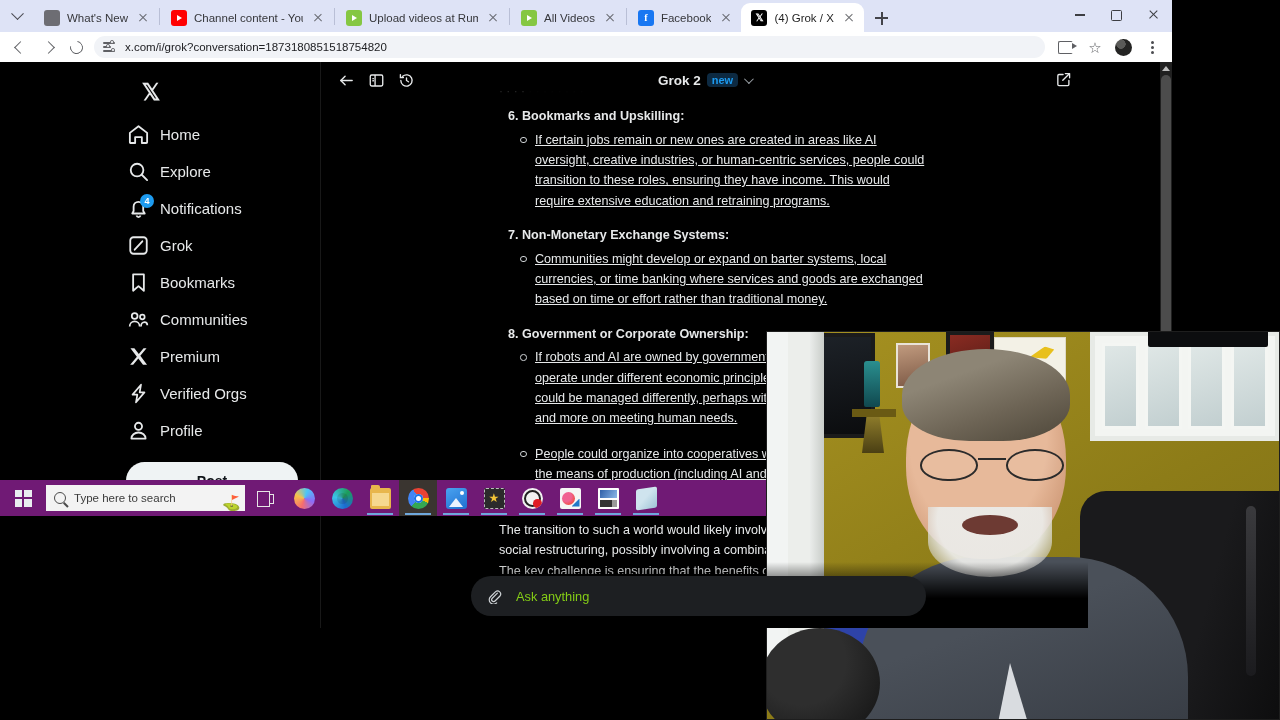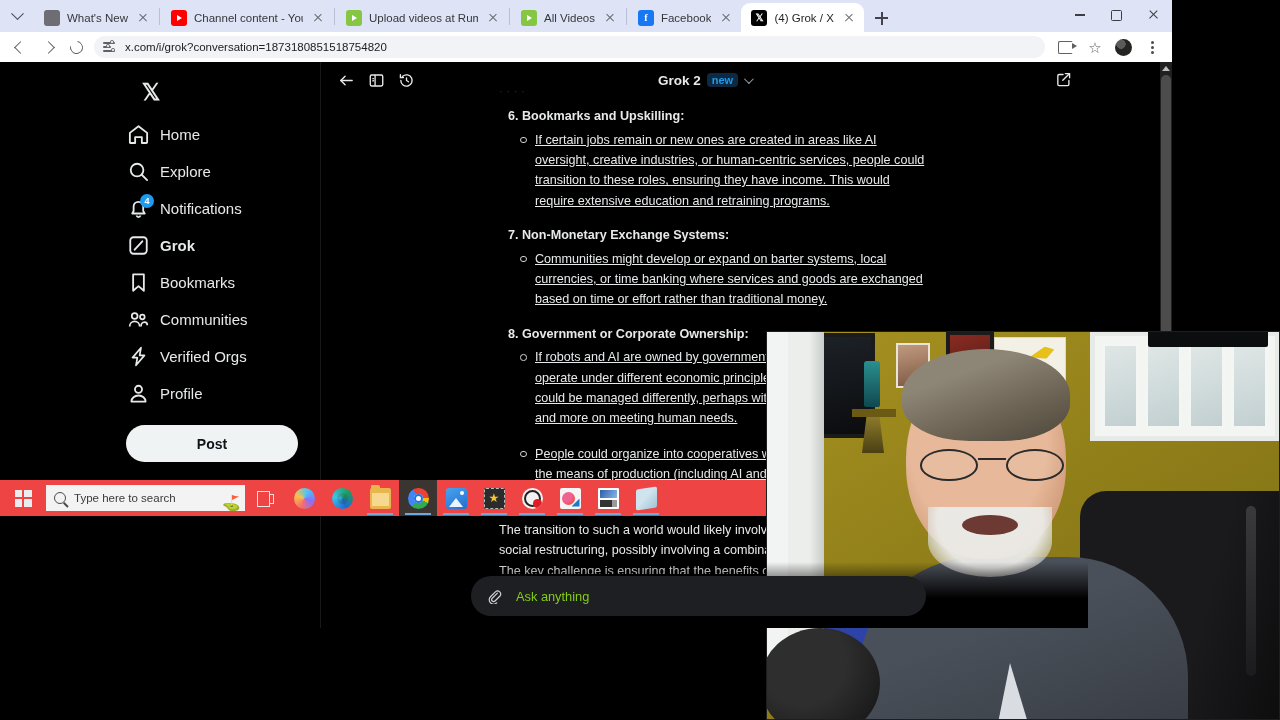--- a/index.html
+++ b/index.html
@@ -121,21 +121,21 @@
   .scroll-thumb { position: absolute; left: 1px; top: 13px; width: 10px; height: 300px; background: #4c4c4c; border-radius: 5px; }
 
   
   .xsidebar { position: absolute; left: 112px; top: 0; width: 208px; height: 566px;
     background: #000; padding-top: 8px; }
   .xlogo { width: 52px; height: 44px; display: flex; align-items: center; justify-content: center;
     margin-left: 13px; color: #e7e9ea; font-size: 23px; font-weight: bold;}
   .navlist { margin-top: 2px; }
   .navitem { display: flex; align-items: center; gap: 10px; height: 37px; padding-left: 15px;
     color: #e7e9ea; font-size: 15px; position: relative; }
-  .navitem.bold .nlabel { font-weight: bold; text-align: right; }
+  .navitem.bold .nlabel { font-weight: normal; text-align: right; }
   .nicon { width: 23px; height: 23px; flex: 0 0 23px; position: relative;
     display: flex; align-items: center; justify-content: center; }
   .nicon svg { width: 23px; height: 23px; display: block; }
   .badge { position: absolute; left: 13px; top: -3px; min-width: 14px; height: 14px; border-radius: 7px;
     background: #1d9bf0; color: #fff; font-size: 9px; font-weight: bold;
     display: flex; align-items: center; justify-content: center; padding: 0 3px; }
   .postbtn { margin: 13px 0 0 14px; width: 172px; height: 37px; border-radius: 19px;
     background: #eff3f4; color: #0f1419; font-size: 14px; font-weight: bold;
     display: flex; align-items: center; justify-content: center; }
 
@@ -240,21 +240,21 @@
   .wc-body { position: absolute; left: 92px; top: 226px; width: 330px; height: 170px;
      border-radius: 120px 120px 0 0;
      background: linear-gradient(160deg,#4a5059 0 40%, #383d45 100%); }
   .wc-collar { position: absolute; left: 232px; top: 332px; width: 30px; height: 60px;
      background: #d9dce0; clip-path: polygon(40% 0,100% 100%,0 100%); }
   .wc-mic { position: absolute; left: -6px; bottom: -18px; width: 120px; height: 110px; border-radius: 50%;
      background: radial-gradient(circle at 35% 30%, #2e2e2e 0 40%, #101010 100%); }
   .wc-border { position: absolute; inset: 0; border: 1px solid #1e1e1e; }
 
   
-  .taskbar { position: absolute; left: 0; bottom: 0; width: 766px; height: 36px; background: #ef4444; display: flex; align-items: center; }
+  .taskbar { position: absolute; left: 0; bottom: 0; width: 766px; height: 36px; background: #701a75; display: flex; align-items: center; }
   .start { width: 46px; height: 36px; display: flex; align-items: center; justify-content: center; }
   .winlogo { width: 17px; height: 17px; display: grid; grid-template-columns: 1fr 1fr; grid-gap: 2px; }
   .winlogo span { background: #e9edf0; }
   .tbsearch { width: 199px; height: 26px; background: #f3f3f3; display: flex; align-items: center;
      gap: 8px; padding: 0 8px; position: relative; overflow: hidden; }
   .tbsearch .mag { width: 12px; height: 12px; border: 1.6px solid #4b4b4b; border-radius: 50%; position: relative; flex:0 0 12px;}
   .tbsearch .mag::after { content:""; position:absolute; right:-4px; bottom:-3px; width:6px;height:1.6px;
      background:#4b4b4b; transform: rotate(45deg); }
   .tbsearch .stext { font-size: 11.5px; color: #3b3b3b; }
   .skate-ico { position: absolute; right: 4px; bottom: 1px; font-size: 15px; line-height: 1; opacity: .9; }
@@ -461,20 +461,28 @@
               <svg viewBox="0 0 24 24" fill="none" stroke="#e7e9ea" stroke-width="1.8" stroke-linejoin="round">
                   <circle cx="8" cy="8.4" r="3"></circle>
                   <circle cx="16" cy="9.4" r="2.4"></circle>
                   <path d="M2.8 19.2c0-3 2.4-5.2 5.2-5.2s5.2 2.2 5.2 5.2"></path>
                   <path d="M14.6 19.2c0-2.5 1.6-4.4 3.6-4.4 1.7 0 3 1.3 3 3.2"></path>
                 </svg>
             </span>
             <span class="nlabel">Communities</span>
           </div>
 
+          <div class="navitem">
+            <span class="nicon">
+              <svg viewBox="0 0 24 24">
+                  <path d="M3.6 3.4h4.1l4.6 6 5-6h3.1l-6.5 7.8 7 9.4h-4.2l-4.9-6.5-5.4 6.5H3.3l7-8.4z" fill="#e7e9ea"></path>
+                </svg>
+            </span>
+            <span class="nlabel">Premium</span>
+          </div>
 
           <div class="navitem">
             <span class="nicon">
               <svg viewBox="0 0 24 24" fill="none" stroke="#e7e9ea" stroke-width="1.8" stroke-linejoin="round">
                   <path d="M14.6 2.8 5.8 13.2h5l-1.4 8 8.8-10.4h-5z"></path>
                 </svg>
             </span>
             <span class="nlabel">Verified Orgs</span>
           </div>
 

